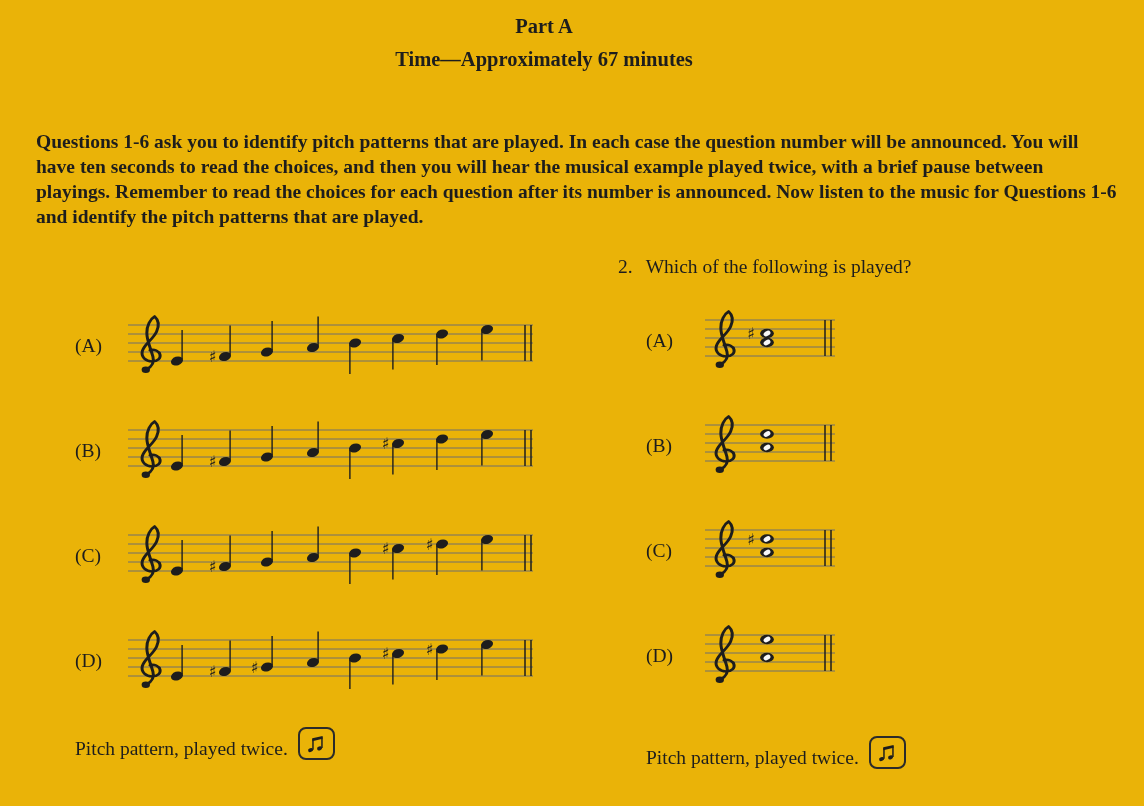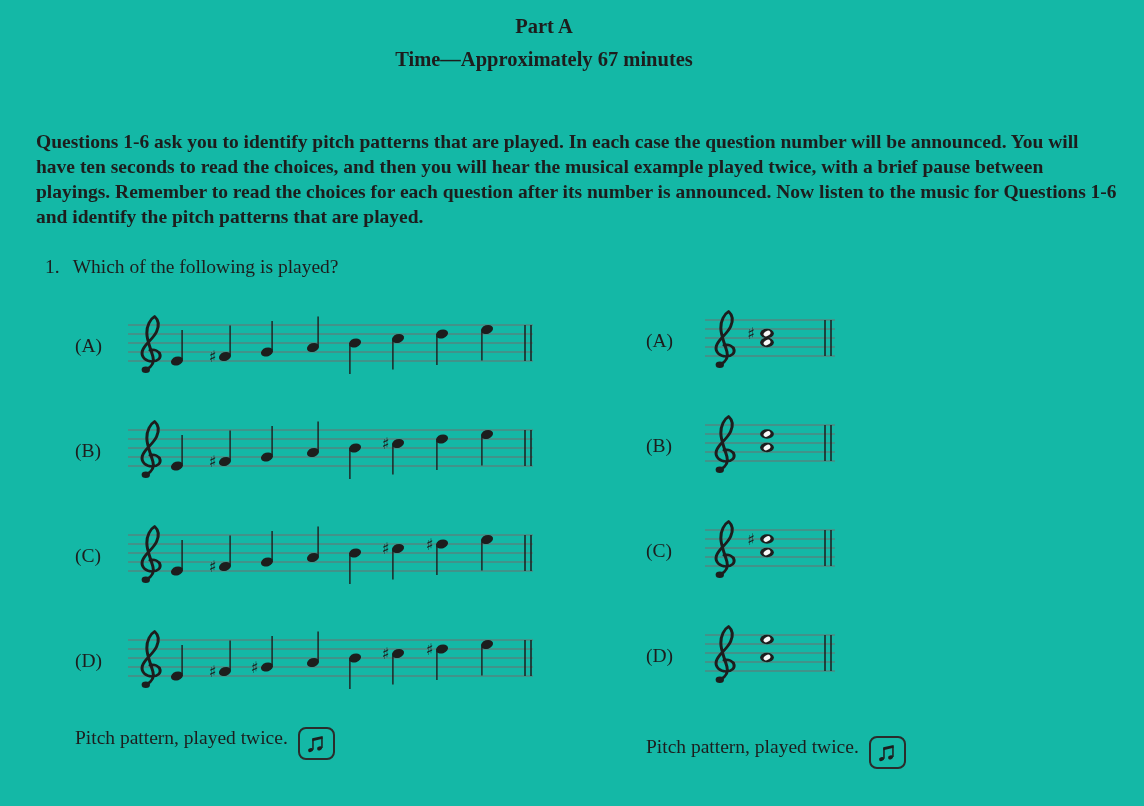--- a/index.html
+++ b/index.html
@@ -18,37 +18,36 @@
   }
   .hdr .sub{margin-top:9px;}
   .instructions{
     position:absolute;left:36px;top:129px;width:1082px;
     font-size:19.5px;line-height:25px;margin:0;font-weight:bold;
   }
   .prompt{position:absolute;font-size:19.5px;white-space:nowrap;}
   .prompt .qnum{margin-right:13px;}
   .opt-label{position:absolute;font-size:19.5px;}
   .staff-svg{position:absolute;}
-  .footer{position:absolute;display:flex;align-items:flex-start;gap:10px;font-size:19.5px;white-space:nowrap;}
+  .footer{position:absolute;display:flex;align-items:flex-end;gap:10px;font-size:19.5px;white-space:nowrap;}
   .badge{
     display:inline-flex;align-items:center;justify-content:center;
     width:33px;height:29px;border:2px solid #2b2b2b;border-radius:8px;
     background:transparent;box-sizing:content-box;
   }
 </style>
 </head>
 <body>
 
-<div class="page" id="page" style="background: #14b8a6;">
+<div class="page" id="page" style="background: #eab308;">
   <div class="hdr">
     <div>Part A</div>
     <div class="sub">Time—Approximately 67 minutes</div>
   </div>
   <p class="instructions"><b>Questions 1-6</b><span> ask you to identify pitch patterns that are played. In each case the question number will be announced. You will have ten seconds to read the choices, and then you will hear the musical example played twice, with a brief pause between playings. Remember to read the choices for each question after its number is announced. Now listen to the music for </span><b>Questions 1-6</b><span> and identify the pitch patterns that are played.</span></p>
-<div class="prompt" style="left: 45px; top: 256px;"><span class="qnum">1.</span><span>Which of the following is played?</span></div>
     <span class="opt-label" style="left: 75px; top: 335px;">(A)</span>
     <svg class="staff-svg" width="406" height="100" viewBox="0 -32 406 100" style="left: 128px; top: 293px;">
       <line x1="0" y1="0" x2="405" y2="0" stroke="#6e6e6e" stroke-width="1"></line>
       <line x1="0" y1="9" x2="405" y2="9" stroke="#6e6e6e" stroke-width="1"></line>
       <line x1="0" y1="18" x2="405" y2="18" stroke="#6e6e6e" stroke-width="1"></line>
       <line x1="0" y1="27" x2="405" y2="27" stroke="#6e6e6e" stroke-width="1"></line>
       <line x1="0" y1="36" x2="405" y2="36" stroke="#6e6e6e" stroke-width="1"></line>
       <line x1="397" y1="0" x2="397" y2="36" stroke="#1d1d1d" stroke-width="1.5"></line>
       <line x1="403" y1="0" x2="403" y2="36" stroke="#1d1d1d" stroke-width="1.5"></line>
       <g transform="translate(10,0) scale(1.3,1)">
@@ -177,20 +176,21 @@
       <span class="badge">
         <svg width="22" height="22" viewBox="0 0 24 24">
           <ellipse cx="6.1" cy="18.6" rx="2.8" ry="2.1" fill="#1d1d1d" transform="rotate(-20 6.1 18.6)"></ellipse>
           <ellipse cx="15.9" cy="16.8" rx="2.8" ry="2.1" fill="#1d1d1d" transform="rotate(-20 15.9 16.8)"></ellipse>
           <line x1="8.7" y1="18.2" x2="8.7" y2="6.4" stroke="#1d1d1d" stroke-width="1.6"></line>
           <line x1="18.5" y1="16.4" x2="18.5" y2="4.6" stroke="#1d1d1d" stroke-width="1.6"></line>
           <polygon points="8.0,8.9 19.2,6.4 19.2,3.2 8.0,5.7" fill="#1d1d1d"></polygon>
         </svg>
       </span>
     </div>
+    <div class="prompt" style="left: 618px; top: 256px;"><span class="qnum">2.</span><span>Which of the following is played?</span></div>
     <span class="opt-label" style="left: 646px; top: 330px;">(A)</span>
     <svg class="staff-svg" width="131" height="100" viewBox="0 -32 131 100" style="left: 705px; top: 288px;">
       <line x1="0" y1="0" x2="130" y2="0" stroke="#6e6e6e" stroke-width="1"></line>
       <line x1="0" y1="9" x2="130" y2="9" stroke="#6e6e6e" stroke-width="1"></line>
       <line x1="0" y1="18" x2="130" y2="18" stroke="#6e6e6e" stroke-width="1"></line>
       <line x1="0" y1="27" x2="130" y2="27" stroke="#6e6e6e" stroke-width="1"></line>
       <line x1="0" y1="36" x2="130" y2="36" stroke="#6e6e6e" stroke-width="1"></line>
       <line x1="120" y1="0" x2="120" y2="36" stroke="#1d1d1d" stroke-width="1.5"></line>
       <line x1="126" y1="0" x2="126" y2="36" stroke="#1d1d1d" stroke-width="1.5"></line>
       <g transform="translate(7,0) scale(1.3,1)">

